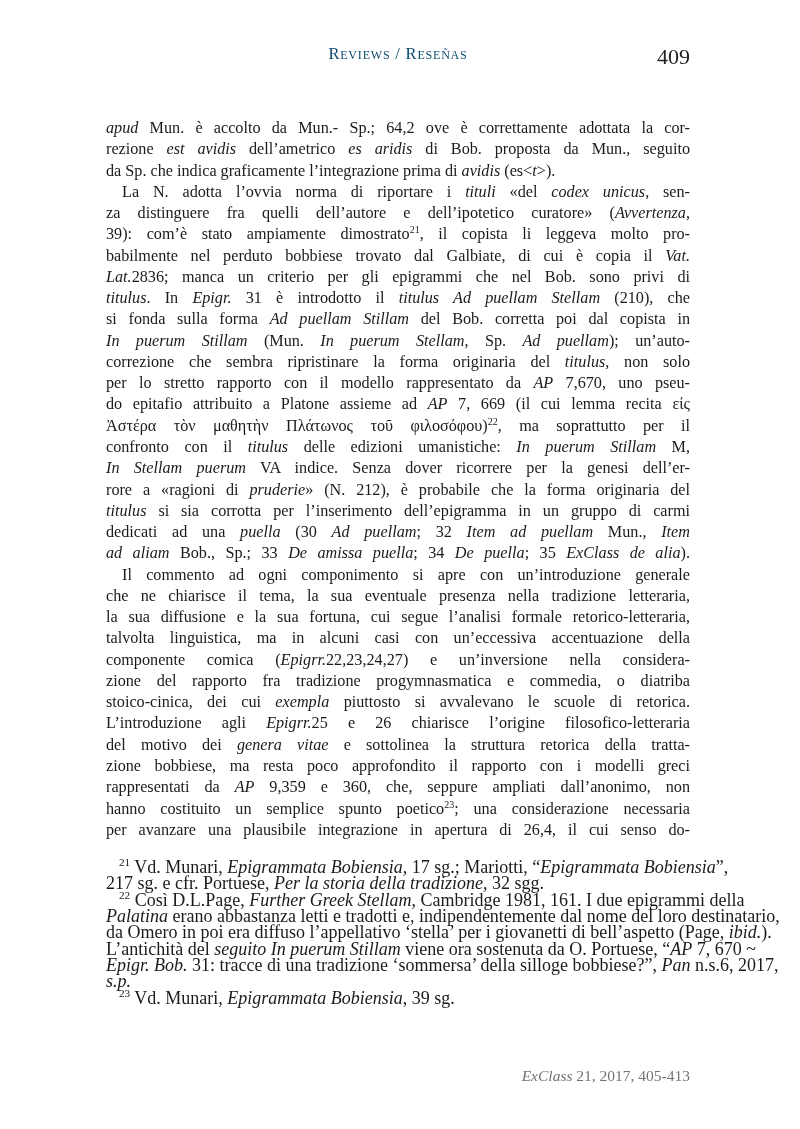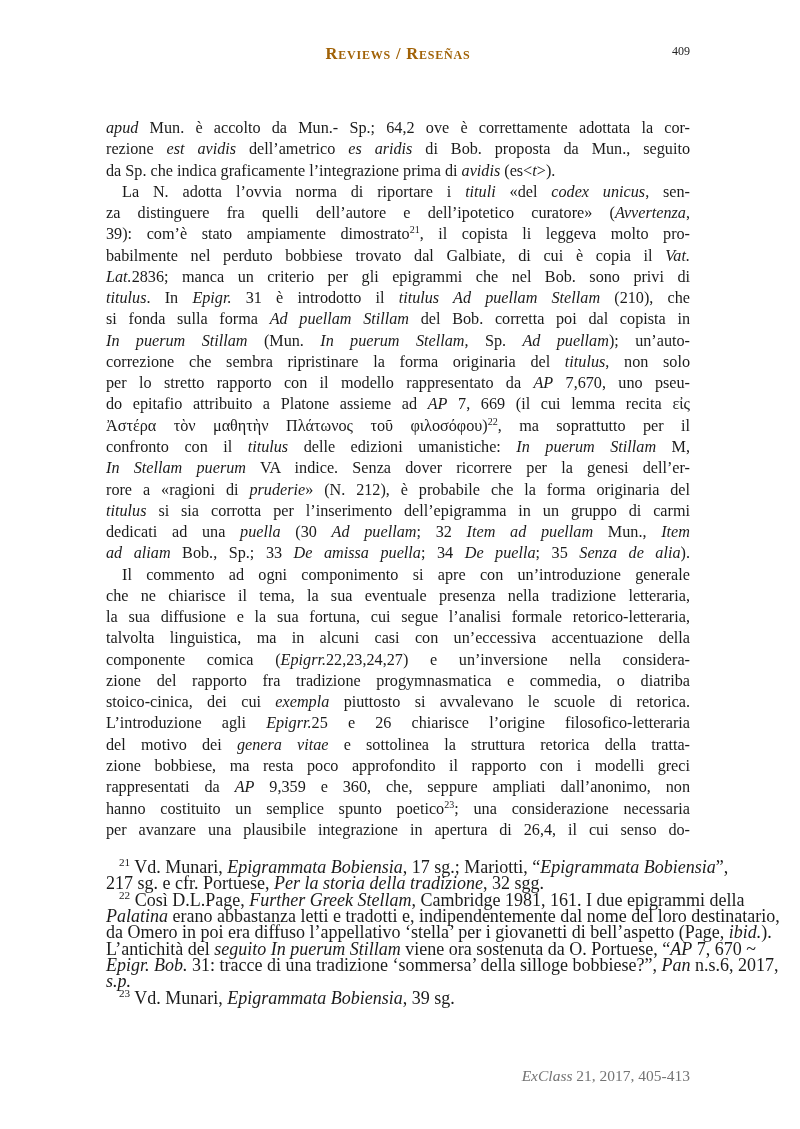--- a/index.html
+++ b/index.html
@@ -20,28 +20,27 @@
     left: 106px;
     width: 584px;
     height: 20px;
   }
   .running-title {
     display: block;
     text-align: center;
     font-variant: small-caps;
     font-size: 16.5px;
     letter-spacing: 0.8px;
-    color: #a16207;
-    font-weight: bold;
+    color: #0c4a6e;
   }
   .page-number {
     position: absolute;
     right: 0;
     top: 0;
-    font-size: 12px;
+    font-size: 22px;
     color: #222;
   }
   
   .body-text {
     position: absolute;
     top: 111px;
     left: 106px;
     width: 584px;
     font-size: 16.2px;
     margin-top: 8px;
@@ -112,21 +111,21 @@
         <div class="line"><i>In puerum Stillam</i> (Mun. <i>In puerum Stellam</i>, Sp. <i>Ad puellam</i>); un’auto-</div>
         <div class="line">correzione che sembra ripristinare la forma originaria del <i>titulus</i>, non solo</div>
         <div class="line">per lo stretto rapporto con il modello rappresentato da <i>AP</i> 7,670, uno pseu-</div>
         <div class="line">do epitafio attribuito a Platone assieme ad <i>AP</i> 7, 669 (il cui lemma recita εἰς</div>
         <div class="line">Ἀστέρα τὸν μαθητὴν Πλάτωνος τοῦ φιλοσόφου)<sup>22</sup>, ma soprattutto per il</div>
         <div class="line">confronto con il <i>titulus</i> delle edizioni umanistiche: <i>In puerum Stillam</i> M,</div>
         <div class="line"><i>In Stellam puerum</i> VA indice. Senza dover ricorrere per la genesi dell’er-</div>
         <div class="line">rore a «ragioni di <i>pruderie</i>» (N. 212), è probabile che la forma originaria del</div>
         <div class="line"><i>titulus</i> si sia corrotta per l’inserimento dell’epigramma in un gruppo di carmi</div>
         <div class="line">dedicati ad una <i>puella</i> (30 <i>Ad puellam</i>; 32 <i>Item ad puellam</i> Mun., <i>Item</i></div>
-        <div class="line"><i>ad aliam</i> Bob., Sp.; 33 <i>De amissa puella</i>; 34 <i>De puella</i>; 35 <i>Senza de alia</i>).</div>
+        <div class="line"><i>ad aliam</i> Bob., Sp.; 33 <i>De amissa puella</i>; 34 <i>De puella</i>; 35 <i>ExClass de alia</i>).</div>
       </div>
       <div>
         <div class="line indent">Il commento ad ogni componimento si apre con un’introduzione generale</div>
         <div class="line">che ne chiarisce il tema, la sua eventuale presenza nella tradizione letteraria,</div>
         <div class="line">la sua diffusione e la sua fortuna, cui segue l’analisi formale retorico-letteraria,</div>
         <div class="line">talvolta linguistica, ma in alcuni casi con un’eccessiva accentuazione della</div>
         <div class="line">componente comica (<i>Epigrr.</i>22,23,24,27) e un’inversione nella considera-</div>
         <div class="line">zione del rapporto fra tradizione progymnasmatica e commedia, o diatriba</div>
         <div class="line">stoico-cinica, dei cui <i>exempla</i> piuttosto si avvalevano le scuole di retorica.</div>
         <div class="line">L’introduzione agli <i>Epigrr.</i>25 e 26 chiarisce l’origine filosofico-letteraria</div>

